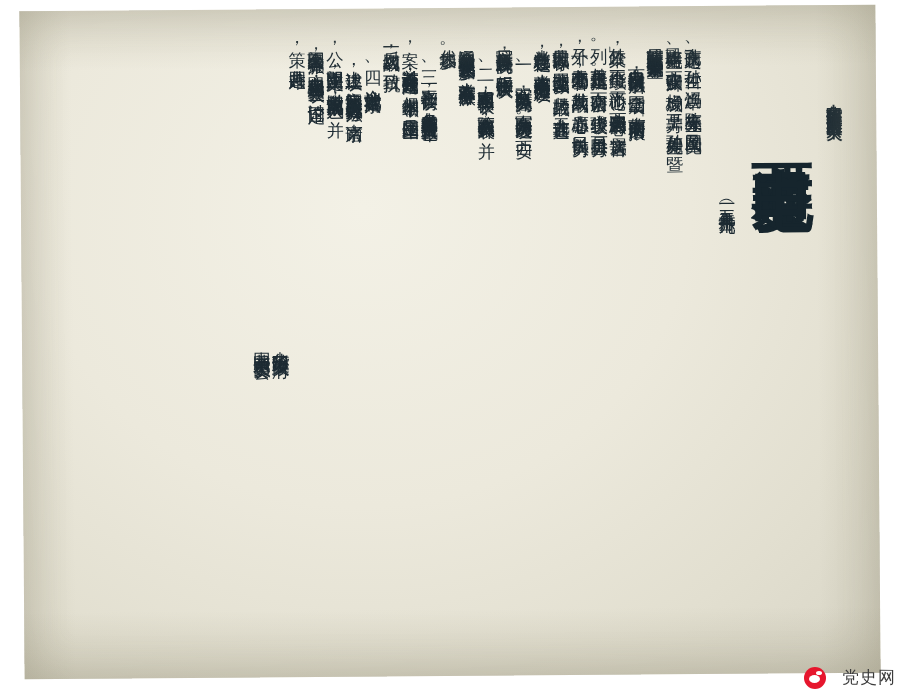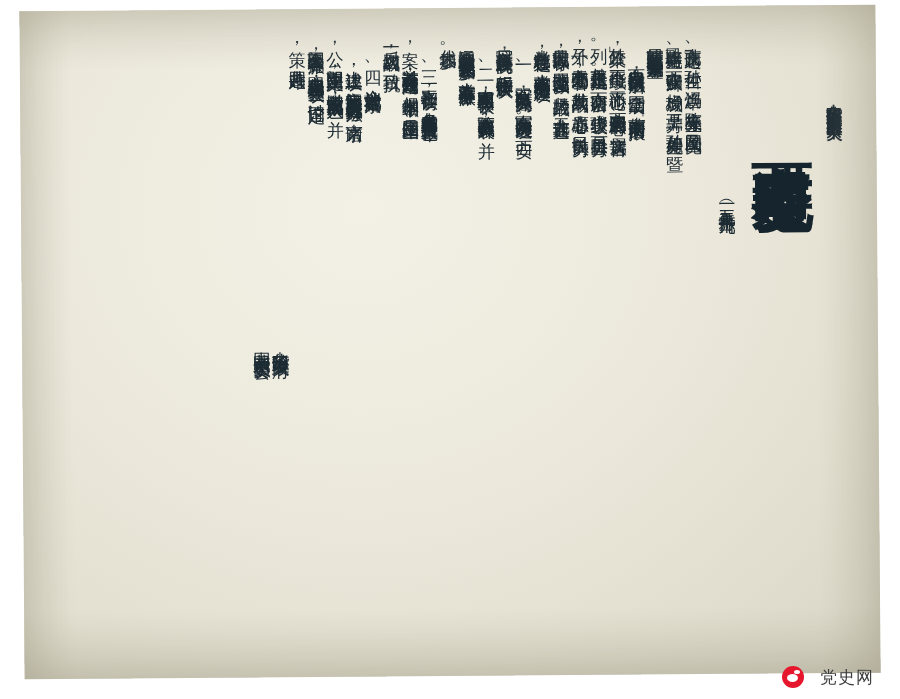--- a/index.html
+++ b/index.html
@@ -107,23 +107,24 @@
     margin-left: 1px;
     letter-spacing: 0.045em;
   }
   .col-body.indent-1 { margin-top: 20px; height: 580px; }
   .col-body.short    { height: 330px; }
   .col-body.sign     { margin-top: 300px; height: 300px; letter-spacing: 0.07em; }
 
   
   #watermark {
     position: absolute;
-    right: 26px;
+    right: 4px;
     bottom: 10px;
     display: flex;
+    align-items: center;
     gap: 16px;
   }
   #weibo-icon {
     width: 22px;
     height: 22px;
     border-radius: 50%;
     background: #e6162d;
     position: relative;
     flex: none;
   }

